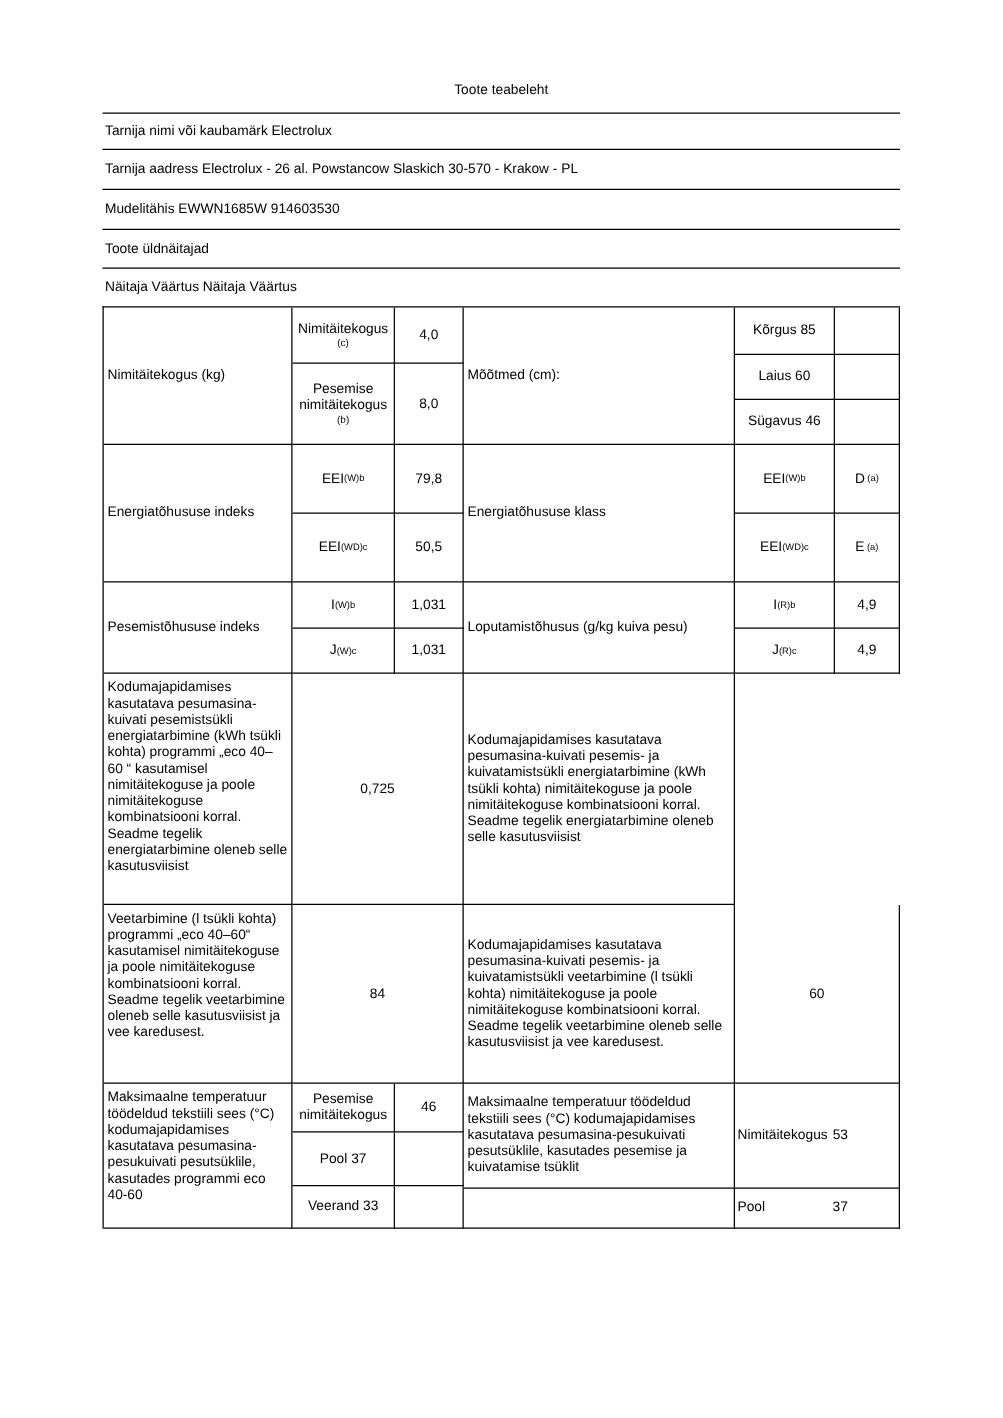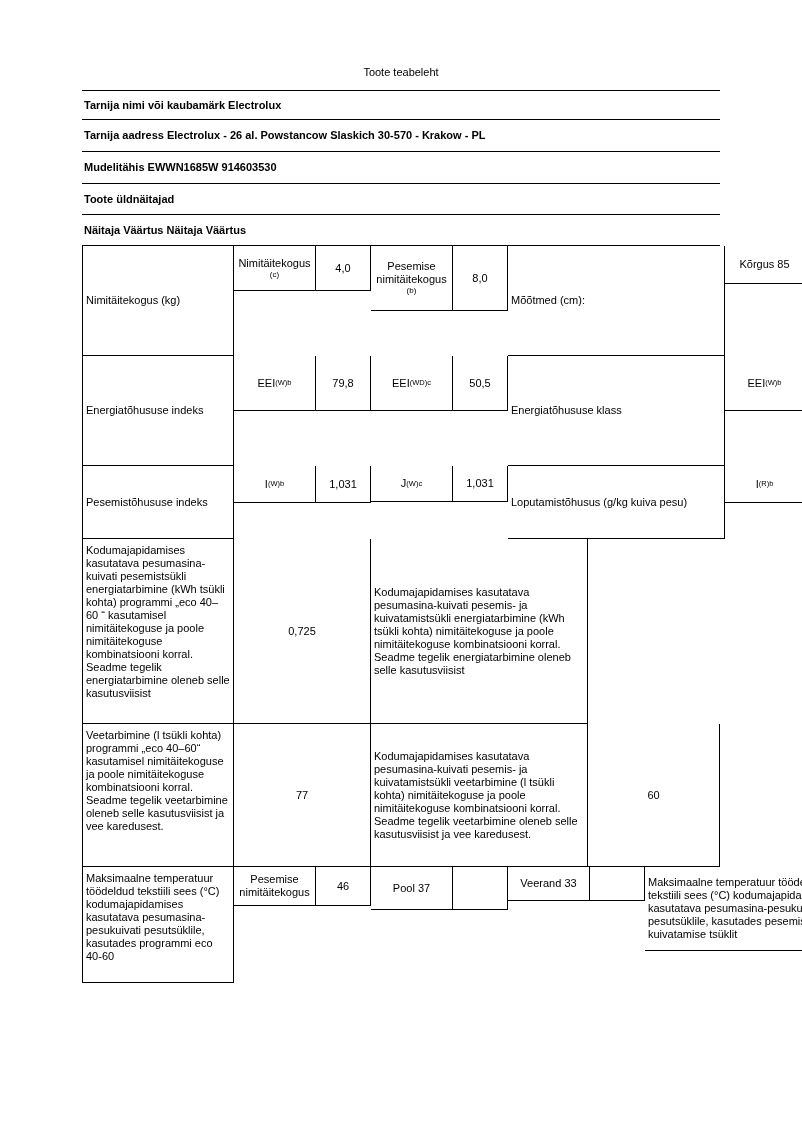--- a/index.html
+++ b/index.html
@@ -4,24 +4,24 @@
 <style>
   * { box-sizing: border-box; margin: 0; padding: 0; }
   html, body { background: #ffffff; }
   body {
     width: 802px; height: 1134px;
     font-family: "Liberation Sans", "DejaVu Sans", sans-serif;
     font-size: 11px; line-height: 13px; color: #000;
   }
   .page { width: 638px; margin-left: 82px; padding-top: 66px; }
   .title { text-align: center; height: 14px; margin-bottom: 10px; }
-  .hrow { border-top: 1px solid #000; display: flex; align-items: center; padding: 0 2px; font-weight: bold; }
+  .hrow { border-top: 1px solid #000; display: flex; align-items: center; padding: 0 2px; }
   .tbl { border-top: 1px solid #000; border-left: 1px solid #000; }
   .row { display: flex; }
-  .col { display: flex; flex-direction: row; flex-shrink: 0; }
+  .col { display: flex; flex-direction: column; flex-shrink: 0; align-items: flex-end; }
   .cell {
     border-right: 1px solid #000; border-bottom: 1px solid #000;
     display: flex; align-items: center; justify-content: center;
     text-align: center; padding: 2px 3px; overflow: hidden; flex-shrink: 0;
   }
   .cl { justify-content: flex-start; text-align: left; }
   .ct { align-items: flex-start; }
   .pad { padding: 5px 3px; }
   .stackv { flex-direction: column; padding: 2px 1px; }
   .c1 { width: 151px; } .c2 { width: 82px; padding-left: 1px; padding-right: 1px; }
@@ -172,21 +172,21 @@
     </div>
 
     <div class="row" style="height:185px">
       <div class="cell c1 cl ct pad">Kodumajapidamises kasutatava pesumasina-kuivati pesemistsükli energiatarbimine (kWh tsükli kohta) programmi „eco 40–60 “ kasutamisel nimitäitekoguse ja poole nimitäitekoguse kombinatsiooni korral. Seadme tegelik energiatarbimine oleneb selle kasutusviisist</div>
       <div class="cell c23">0,725</div>
       <div class="cell c4 cl">Kodumajapidamises kasutatava pesumasina-kuivati pesemis- ja kuivatamistsükli energiatarbimine (kWh tsükli kohta) nimitäitekoguse ja poole nimitäitekoguse kombinatsiooni korral. Seadme tegelik energiatarbimine oleneb selle kasutusviisist</div>
     </div>
 
     <div class="row" style="height:143px">
       <div class="cell c1 cl ct pad">Veetarbimine (l tsükli kohta) programmi „eco 40–60“ kasutamisel nimitäitekoguse ja poole nimitäitekoguse kombinatsiooni korral. Seadme tegelik veetarbimine oleneb selle kasutusviisist ja vee karedusest.</div>
-      <div class="cell c23">77</div>
+      <div class="cell c23">84</div>
       <div class="cell c4 cl">Kodumajapidamises kasutatava pesumasina-kuivati pesemis- ja kuivatamistsükli veetarbimine (l tsükli kohta) nimitäitekoguse ja poole nimitäitekoguse kombinatsiooni korral. Seadme tegelik veetarbimine oleneb selle kasutusviisist ja vee karedusest.</div>
       <div class="cell c56">60</div>
     </div>
 
     <div class="row" style="height:116px">
       <div class="cell c1 cl ct pad">Maksimaalne temperatuur töödeldud tekstiili sees (°C) kodumajapidamises kasutatava pesumasina-pesukuivati pesutsüklile, kasutades programmi eco 40-60</div>
       <div class="col">
         <div class="row" style="height:39px">
           <div class="cell c2">Pesemise nimitäitekogus</div>
           <div class="cell c3">46</div>

